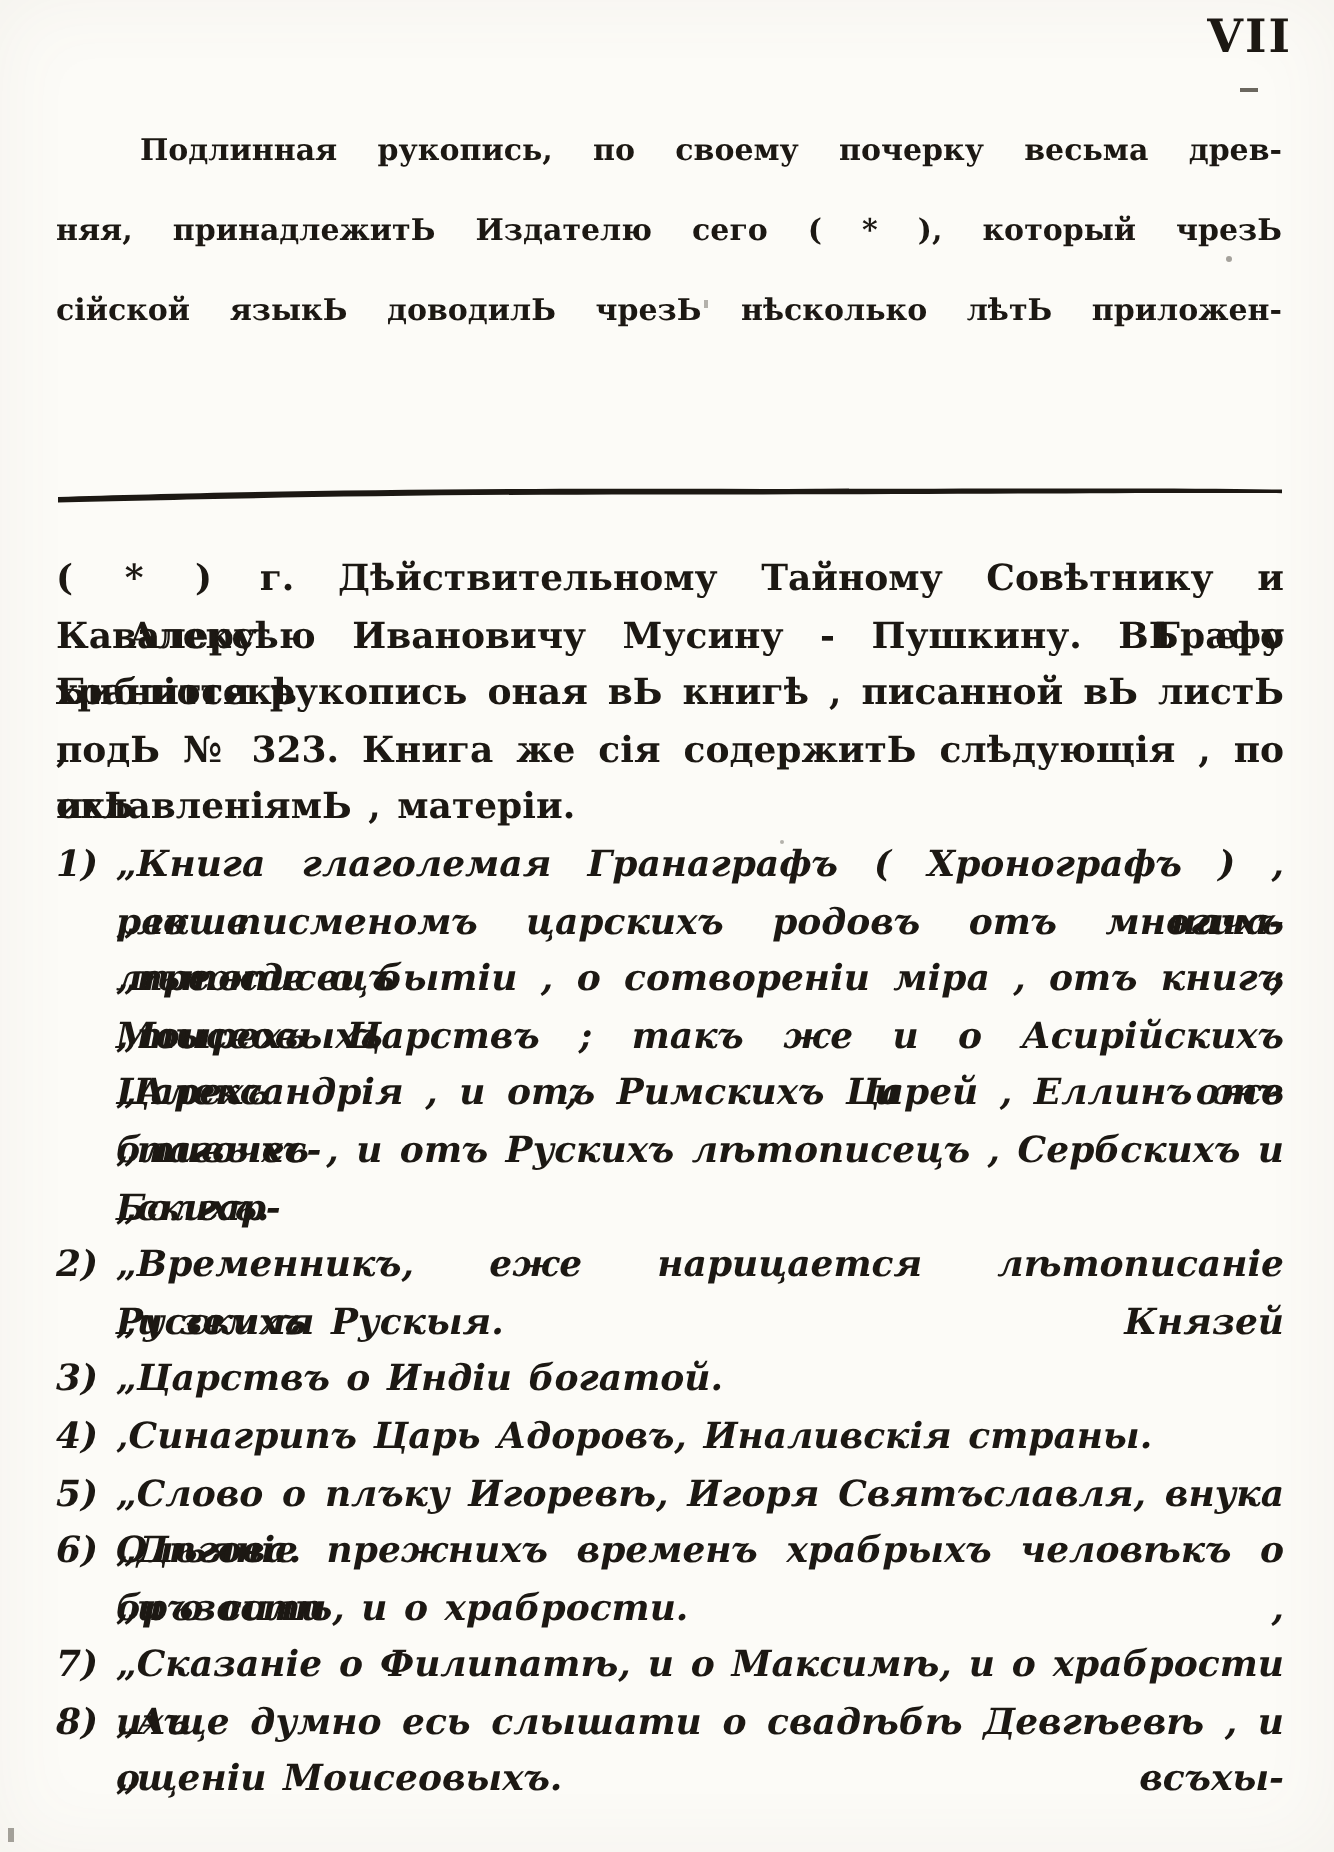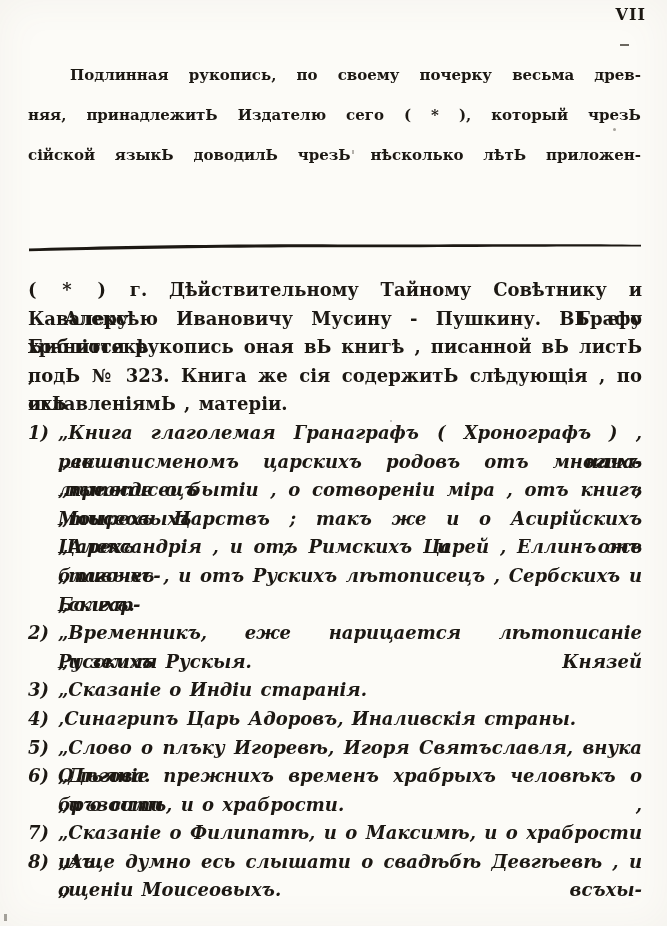--- a/index.html
+++ b/index.html
@@ -7,21 +7,21 @@
     position:relative;
     width:667px;height:926px;
     background:#fcfbf7;
     color:#1c1813;
     font-family:"DejaVu Serif", serif;
     overflow:hidden;
     box-shadow:inset 0 0 40px rgba(120,110,90,0.06);
   }
   .pagenum{
     position:absolute;top:5px;right:21px;
-    font-size:16px;font-weight:bold;letter-spacing:1px;
+    font-size:23px;font-weight:bold;letter-spacing:1px;
   }
   .para{
     position:absolute;top:55px;left:28px;width:613px;
     font-size:15px;font-weight:bold;line-height:40px;
     word-spacing:2px;
   }
   .pline{height:40px;white-space:nowrap;}
   .pline.indent{text-indent:42px;}
   .j{text-align:justify;text-align-last:justify;white-space:normal;}
   .rule{position:absolute;top:241px;left:28px;}
@@ -86,21 +86,21 @@
     </div>
 
     <div class="item">
       <span class="num">2)</span>
       <div class="iline j">„Временникъ, еже нарицается лѣтописаніе Русскихъ Князей</div>
       <div class="iline">„и земля Рускыя.</div>
     </div>
 
     <div class="item">
       <span class="num">3)</span>
-      <div class="iline">„Сказаніе о Индіи старанія.</div>
+      <div class="iline">„Царствъ о Индіи богатой.</div>
     </div>
 
     <div class="item">
       <span class="num">4)</span>
       <div class="iline">‚Синагрипъ Царь Адоровъ, Иналивскія страны.</div>
     </div>
 
     <div class="item">
       <span class="num">5)</span>
       <div class="iline j">„Слово о плъку Игоревѣ, Игоря Святъславля, внука Ольгова.</div>

